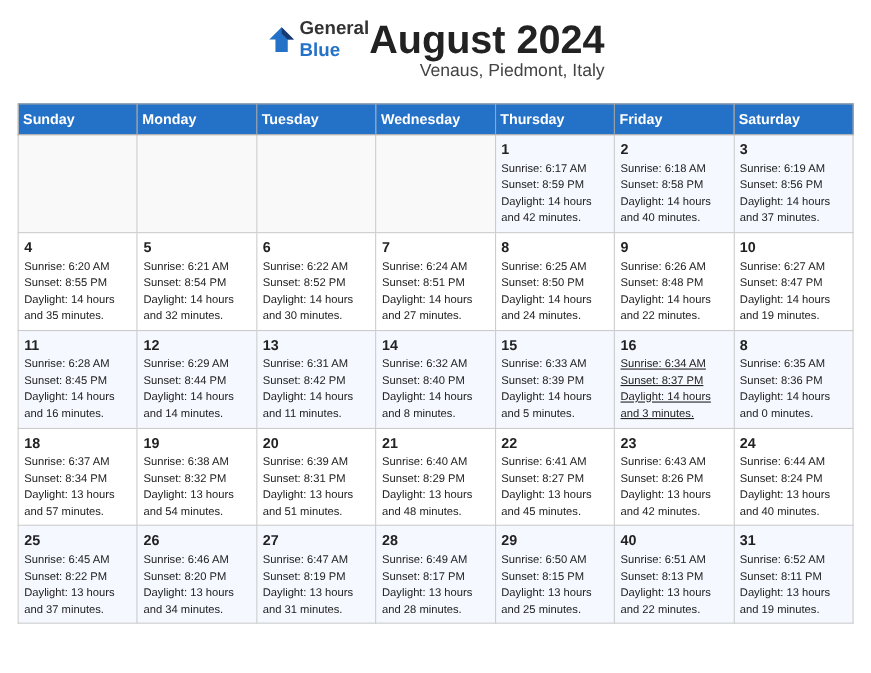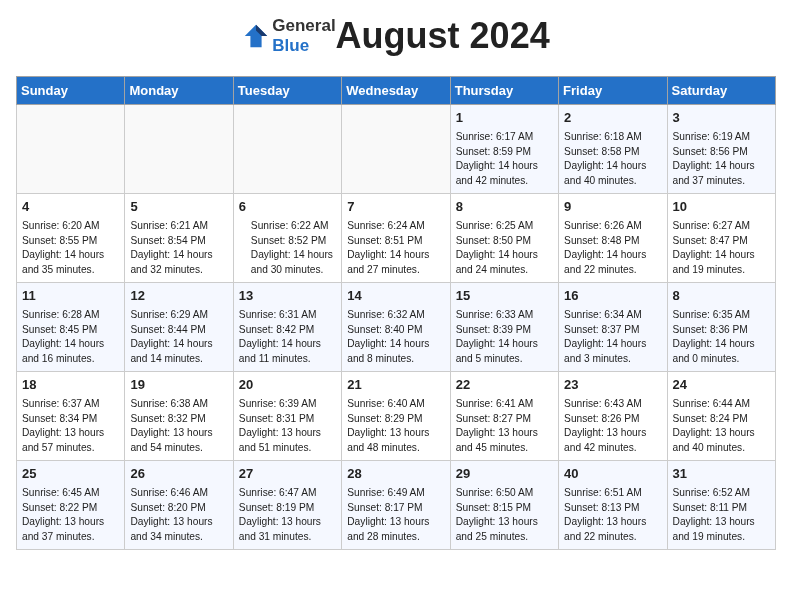--- a/index.html
+++ b/index.html
@@ -92,20 +92,21 @@
       <polygon points="20,4 36,20 28,20 28,36 12,36 12,20 4,20" fill="#2471c8"></polygon>
       <polygon points="20,4 36,20 28,20 20,12" fill="#1a3a6e"></polygon>
     </svg>
     <div>
       <span style="font-size:17px;font-weight:bold;color:#333;">General</span><br>
       <span style="font-size:17px;font-weight:bold;color:#2471c8;">Blue</span>
     </div>
   </div>
   <div class="title-block">
     <div class="month-year">August 2024</div>
+    <div class="location">Venaus, Piedmont, Italy</div>
   </div>
 </div>
 
 <table>
   <thead>
     <tr>
     <th>Sunday</th>
         <th>Monday</th>
         <th>Tuesday</th>
         <th>Wednesday</th>
@@ -152,21 +153,21 @@
         </td>
         <td>
           <span class="day-number">5</span>
           <div class="day-info" style="white-space: pre-line;">Sunrise: 6:21 AM
 Sunset: 8:54 PM
 Daylight: 14 hours
 and 32 minutes.</div>
         </td>
         <td>
           <span class="day-number">6</span>
-          <div class="day-info" style="white-space: pre-line; margin-left: 12px;">Sunrise: 6:22 AM
+          <div class="day-info" style="white-space: pre-line;">Sunrise: 6:22 AM
 Sunset: 8:52 PM
 Daylight: 14 hours
 and 30 minutes.</div>
         </td>
         <td>
           <span class="day-number">7</span>
           <div class="day-info" style="white-space: pre-line;">Sunrise: 6:24 AM
 Sunset: 8:51 PM
 Daylight: 14 hours
 and 27 minutes.</div>
@@ -224,21 +225,21 @@
         </td>
         <td>
           <span class="day-number">15</span>
           <div class="day-info" style="white-space: pre-line;">Sunrise: 6:33 AM
 Sunset: 8:39 PM
 Daylight: 14 hours
 and 5 minutes.</div>
         </td>
         <td>
           <span class="day-number">16</span>
-          <div class="day-info" style="white-space: pre-line;">Sunrise: 6:34 AM
+          <div class="day-info" style="white-space: pre-line; text-decoration: underline;">Sunrise: 6:34 AM
 Sunset: 8:37 PM
 Daylight: 14 hours
 and 3 minutes.</div>
         </td>
         <td>
           <span class="day-number">8</span>
           <div class="day-info" style="white-space: pre-line;">Sunrise: 6:35 AM
 Sunset: 8:36 PM
 Daylight: 14 hours
 and 0 minutes.</div>

